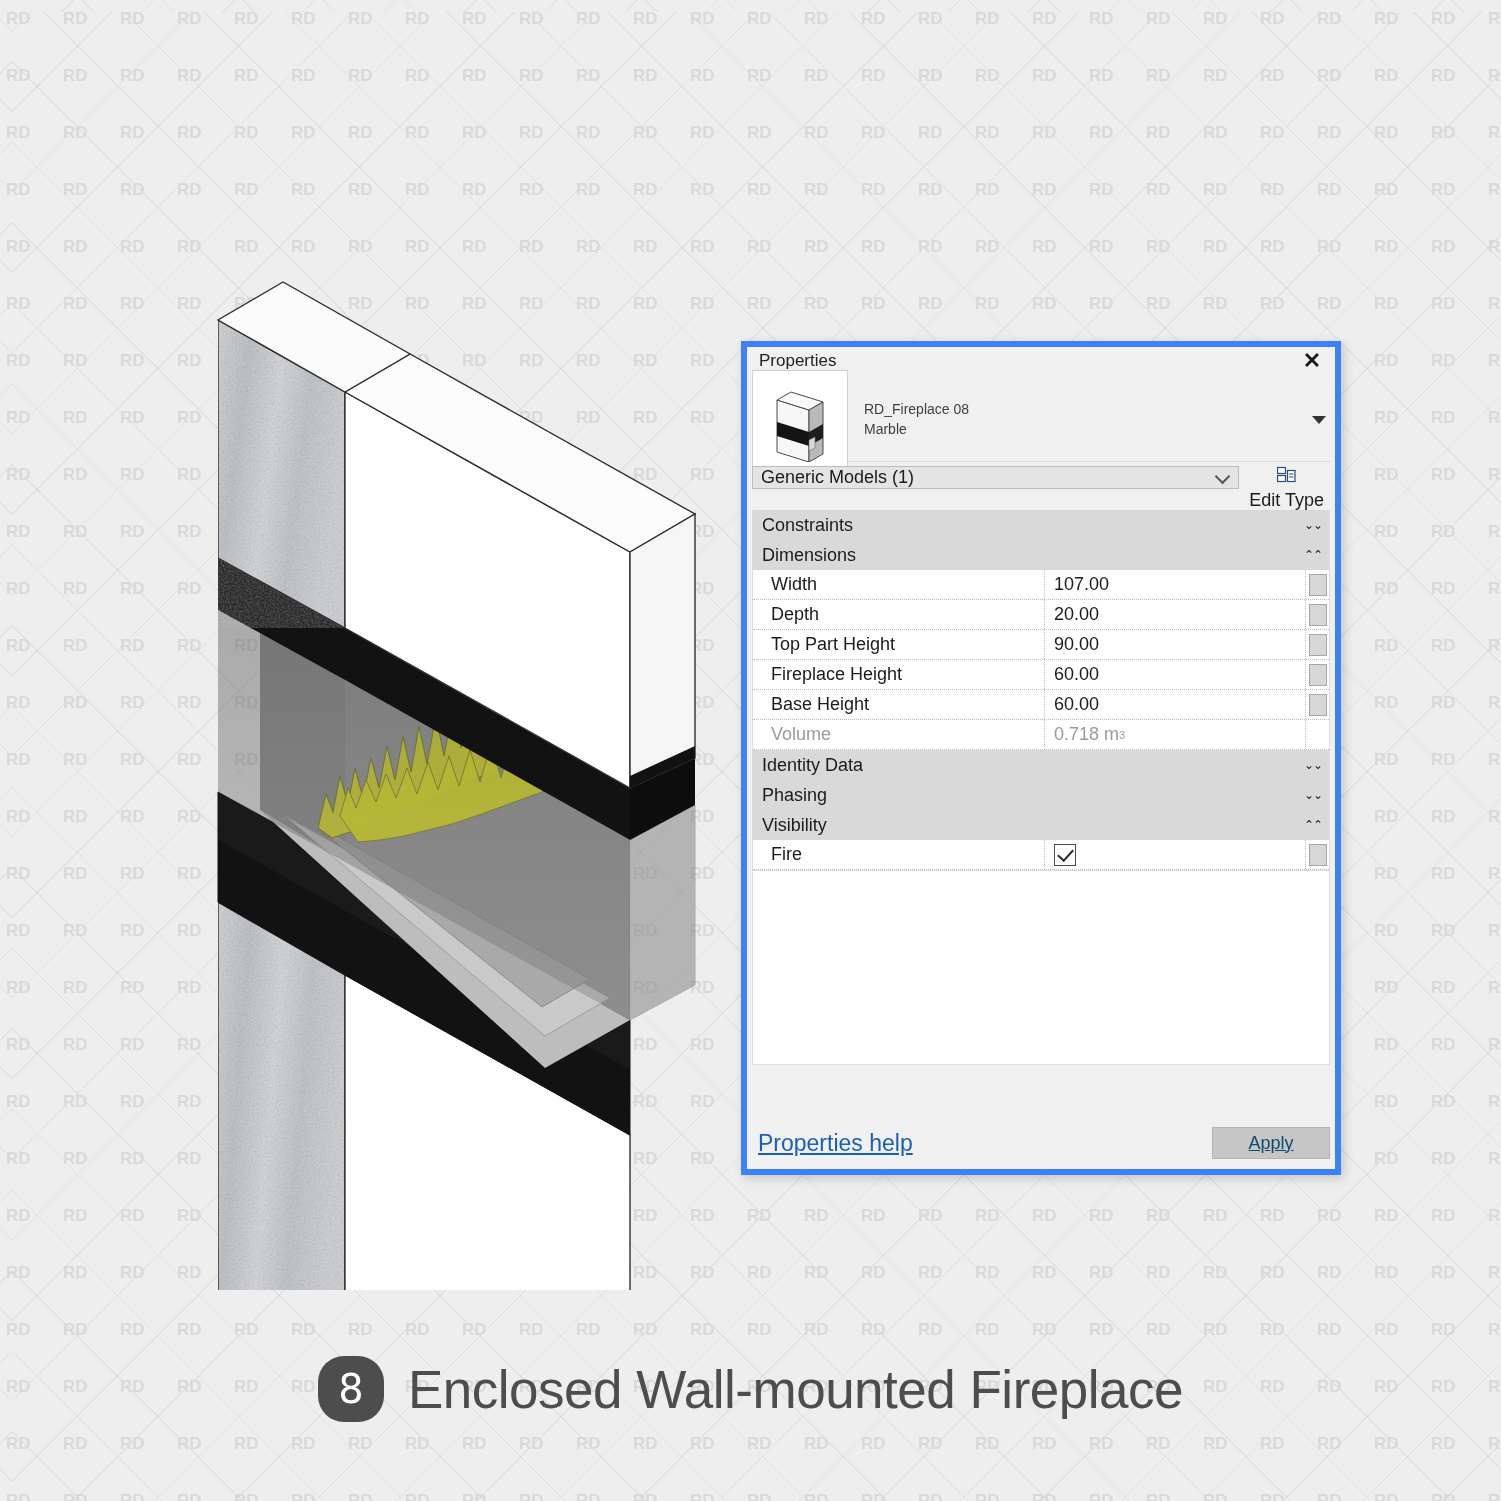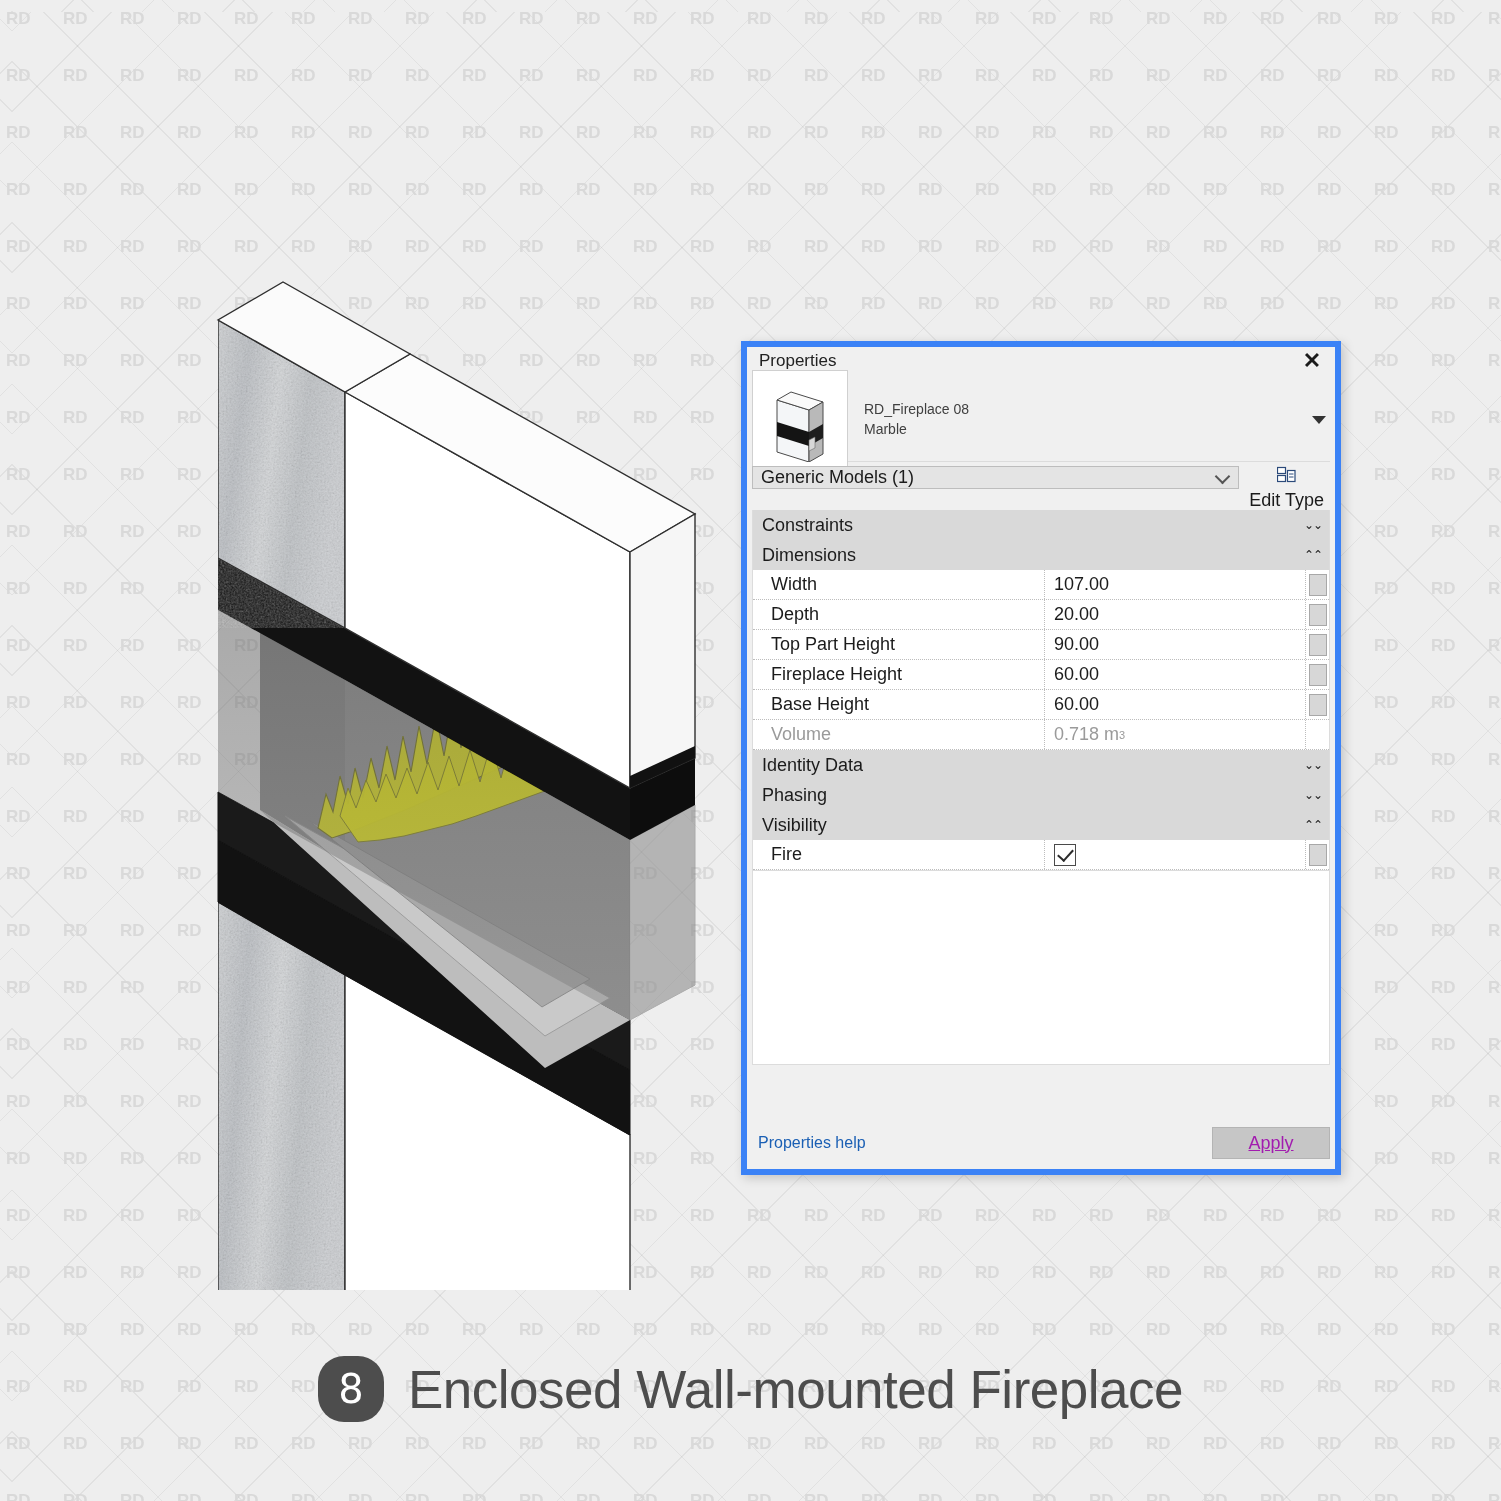--- a/index.html
+++ b/index.html
@@ -149,26 +149,26 @@
     transform:rotate(42deg);
   }
   .sup { font-size:11px; vertical-align:super; }
 
   .pbody-fill { background:#fff; margin:0 5px; border:1px solid #dcdcdc; border-top:none; }
   .pal-footer {
     position:absolute; left:5px; right:5px; bottom:6px;
     height:40px; display:flex; align-items:center; justify-content:space-between;
   }
   .phelp {
-    color:#1a5fb4; font-size:16px; cursor:pointer;
+    color:#1a5fb4; text-decoration:underline; font-size:23px; cursor:pointer;
     padding-left:6px;
   }
   .apply-btn {
     width:118px; height:32px; background:#c6c6c6; border:1px solid #b4b4b4;
-    color:#a21caf; font-size:18px; display:flex; align-items:center; justify-content:center;
+    color:#0c4a6e; font-size:18px; display:flex; align-items:center; justify-content:center;
     cursor:default;
     text-decoration:underline;
   }
 
   
   #caption {
     position:absolute; left:0; right:0; top:1356px;
     display:flex; align-items:center; justify-content:center; gap:24px;
   }
   #badge {

